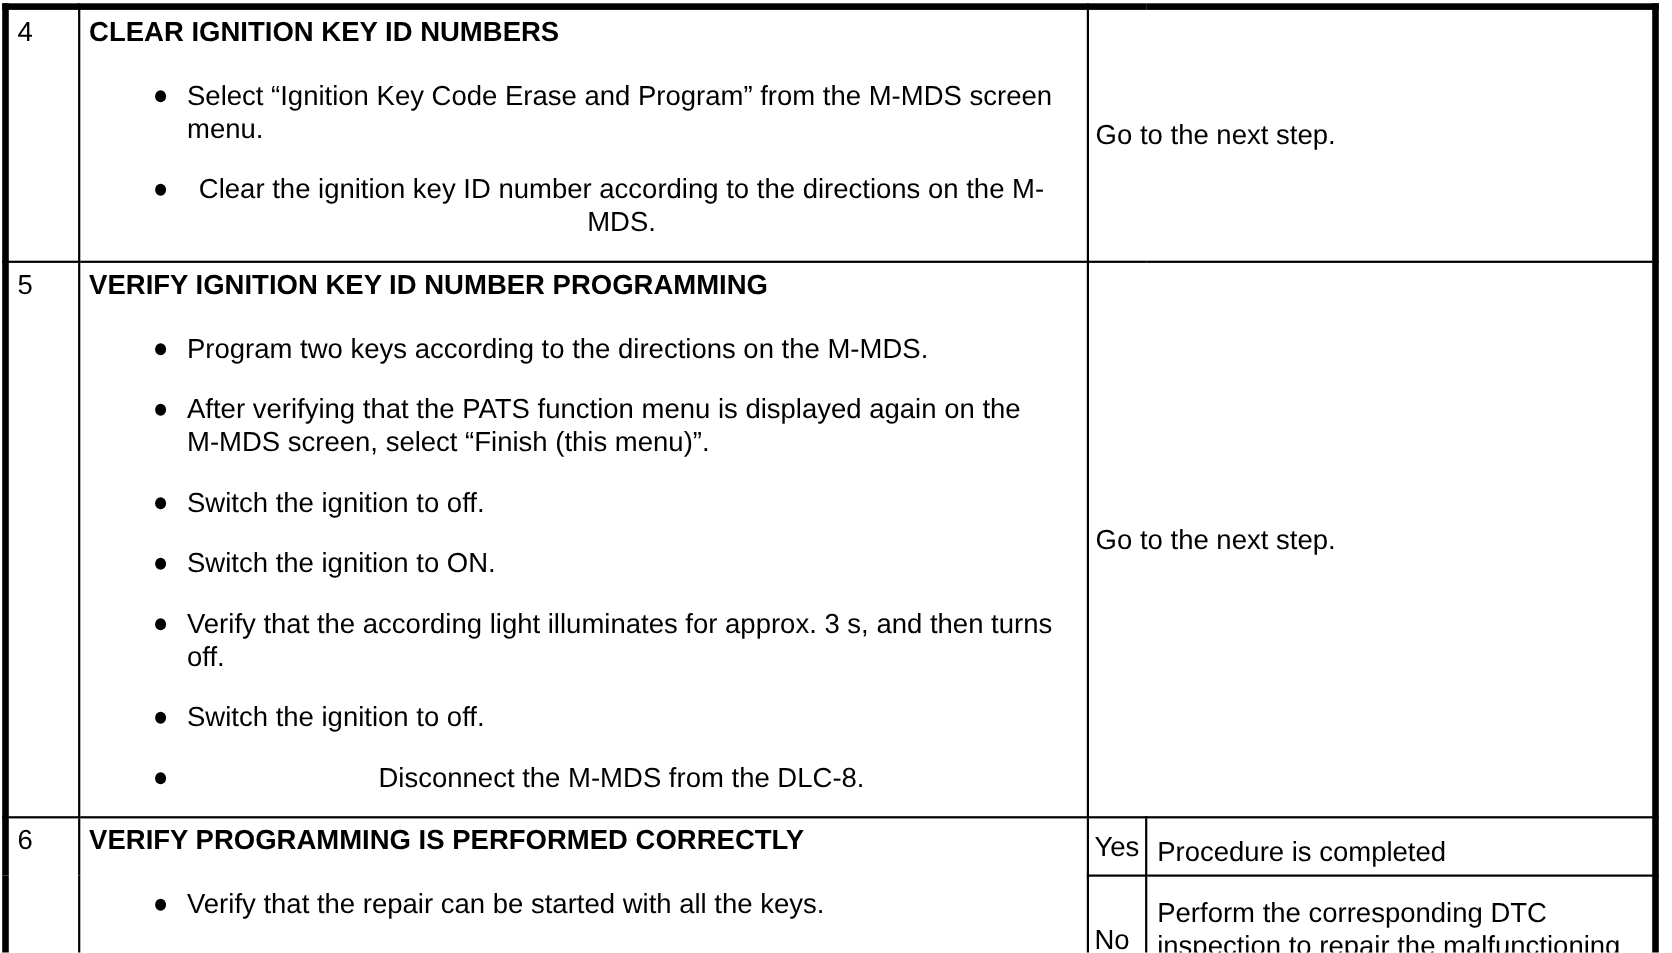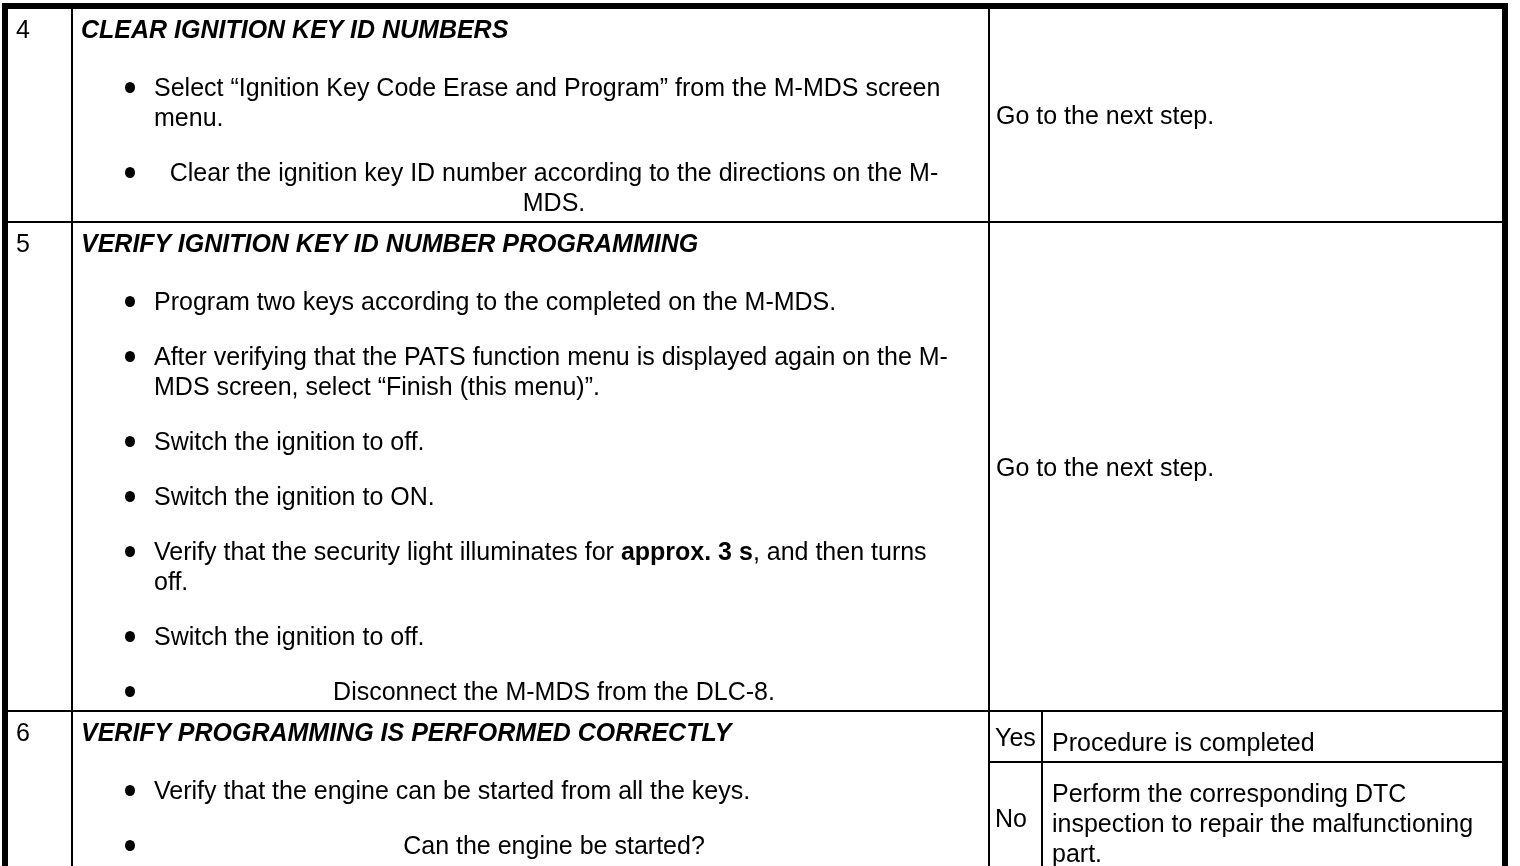--- a/index.html
+++ b/index.html
@@ -37,25 +37,24 @@
     vertical-align: top;
     padding: 5px 2px 0 8px;
   }
   td.procedure {
     vertical-align: top;
     padding: 5px 12px 4px 8px;
   }
   .step-title {
     font-weight: bold;
     margin: 0 0 28px 0;
-    font-style: italic;
   }
   ul.bullets {
     list-style: none;
-    margin: 0;
+    margin: 16px;
     padding: 0 0 0 44px;
   }
   ul.bullets li {
     position: relative;
     padding-left: 29px;
     margin: 0 0 25px 0;
     max-width: 800px;
   }
   ul.bullets li:last-child {
     margin-bottom: 0;
@@ -75,21 +74,21 @@
     padding: 4px 8px 4px 6px;
   }
   td.answer {
     vertical-align: middle;
     padding: 2px 0 2px 5px;
   }
   td.branch-result {
     vertical-align: middle;
     padding: 15px 8px 4px 9px;
   }
-  b { font-weight: bold; }
+  b { font-weight: normal; }
 </style>
 </head>
 <body>
 
 <table class="doc-table">
   <colgroup>
     <col style="width:67px">
     <col style="width:917px">
     <col style="width:53px">
     <col>
@@ -120,37 +119,37 @@
 
   <tr style="height:484px;">
     <td class="step-num">
       <span>5</span>
     </td>
     <td class="procedure">
       <div class="step-title">VERIFY IGNITION KEY ID NUMBER PROGRAMMING</div>
       <ul class="bullets">
         <li>
           <span class="bullet"></span>
-          <span>Program two keys according to the completed on the M-MDS.</span>
+          <span>Program two keys according to the directions on the M-MDS.</span>
         </li>
         <li>
           <span class="bullet"></span>
           <span>After verifying that the PATS function menu is displayed again on the M-MDS screen, select “Finish (this menu)”.</span>
         </li>
         <li>
           <span class="bullet"></span>
           <span>Switch the ignition to off.</span>
         </li>
         <li>
           <span class="bullet"></span>
           <span>Switch the ignition to ON.</span>
         </li>
         <li>
           <span class="bullet"></span>
-          <span><span>Verify that the security light illuminates for </span><b>approx. 3 s</b><span>, and then turns off.</span></span>
+          <span><span>Verify that the according light illuminates for </span><b>approx. 3 s</b><span>, and then turns off.</span></span>
         </li>
         <li>
           <span class="bullet"></span>
           <span>Switch the ignition to off.</span>
         </li>
         <li>
           <span class="bullet"></span>
           <span>Disconnect the M-MDS from the DLC-8.</span>
         </li>
       </ul>
@@ -162,21 +161,21 @@
 
   <tr style="height:42px;">
     <td class="step-num" rowspan="2">
       <span>6</span>
     </td>
     <td class="procedure" rowspan="2">
       <div class="step-title">VERIFY PROGRAMMING IS PERFORMED CORRECTLY</div>
       <ul class="bullets">
         <li>
           <span class="bullet"></span>
-          <span>Verify that the engine can be started from all the keys.</span>
+          <span>Verify that the repair can be started with all the keys.</span>
         </li>
         <li>
           <span class="bullet"></span>
           <span>Can the engine be started?</span>
         </li>
       </ul>
     </td>
     <td class="answer">
       <span>Yes</span>
     </td>

